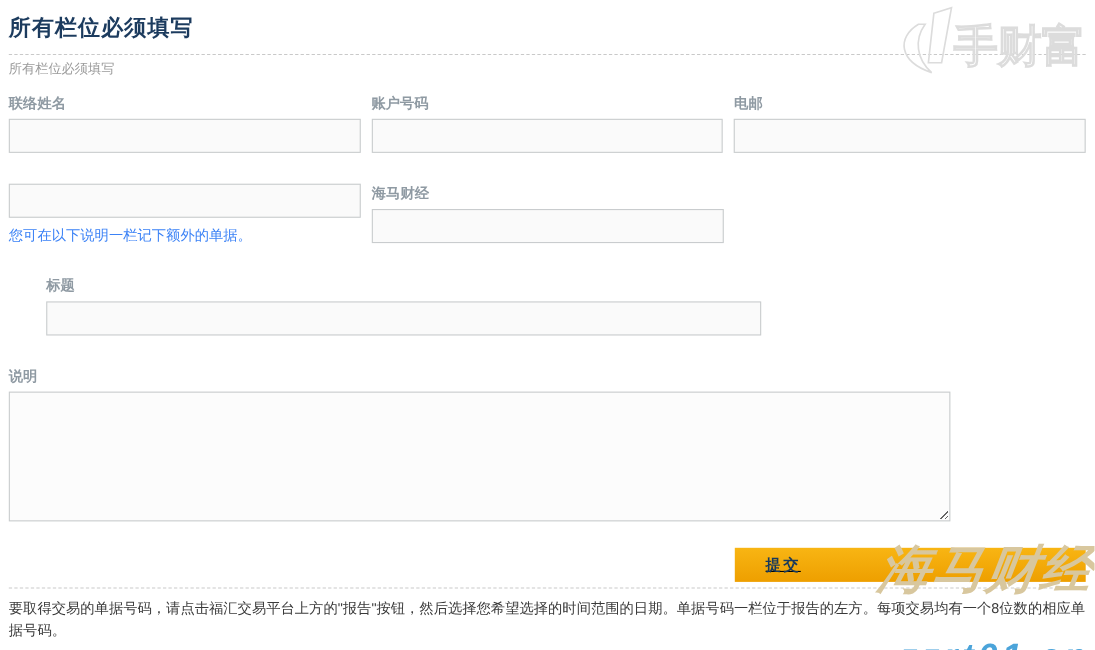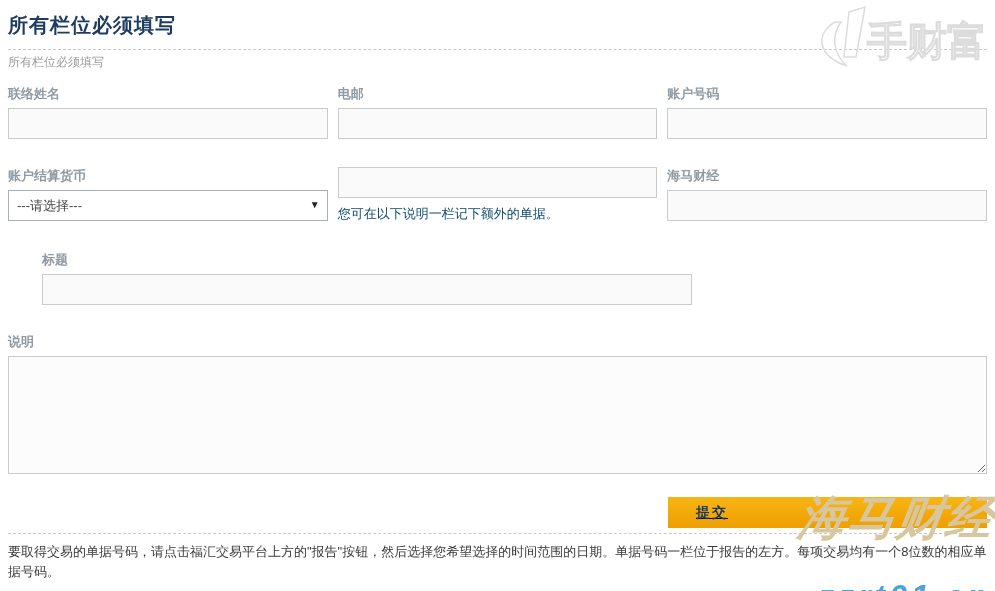--- a/index.html
+++ b/index.html
@@ -10,26 +10,26 @@
   .page-title { font-size:20px; font-weight:bold; color:#1c3b5e; letter-spacing:1px; margin-bottom:10px; }
   .dashed-sep { border-top:1px dashed #c9c9c9; height:0; width:100%; }
   .required-note { margin-top:4px; font-size:12px; color:#9a9a9a; padding-right:2px;
                    position:relative; z-index:2; }
 
   .form-area { margin-top:14px; }
   .row { display:flex; gap:10px; }
   .row + .row { margin-top:28px; }
   .col { width:320px; }
   .col-wide { width:650px;margin-left:34px; }
-  .col-full { width:979px; }
+  .col-full { width:856px; }
 
   .field-label { display:block; font-size:13px; color:#8f9aa3; font-weight:bold; margin-bottom:5px; }
   .text-input { width:100%; height:31px; background:#fafafa; border:1px solid #c9ccce; padding:0 8px;
                 font-size:13px; color:#333; }
-  .field-hint { margin-top:7px; font-size:13px; color:#0c4a6e; }
+  .field-hint { margin-top:7px; font-size:13px; color:#3b82f6; }
 
   .select-wrap { position:relative; width:100%; }
   .currency-select { width:100%; height:31px; background:#ffffff; border:1px solid #aab1b6;
                      font-size:13px; color:#444; padding:0 24px 0 8px;
                      -webkit-appearance:none; -moz-appearance:none; appearance:none; border-radius:0; }
   .caret { position:absolute; right:8px; top:9px; font-size:10px; color:#222; pointer-events:none; }
 
   .desc-textarea { width:100%; height:118px; background:#fcfcfc; border:1px solid #c9ccce;
                    resize:both; font-size:13px; color:#333; padding:6px 8px;
                    font-family:"Liberation Sans","DejaVu Sans",sans-serif; }
@@ -68,39 +68,30 @@
   <div class="required-note">所有栏位必须填写</div>
 
   <div class="form-area">
 
     <div class="row">
       <div class="col">
         <label class="field-label">联络姓名</label>
         <input class="text-input" type="text" value="" style="">
       </div>
       <div class="col">
-        <label class="field-label">电邮</label>
+        <label class="field-label">账户号码</label>
         <input class="text-input" type="text" value="" style="">
       </div>
       <div class="col">
-        <label class="field-label">账户号码</label>
+        <label class="field-label">电邮</label>
         <input class="text-input" type="text" value="" style="">
       </div>
     </div>
 
     <div class="row">
-      <div class="col">
-        <label class="field-label">账户结算货币</label>
-        <div class="select-wrap">
-          <select class="currency-select">
-            <option>---请选择---</option>
-          </select>
-          <span class="caret">▼</span>
-        </div>
-      </div>
       <div class="col">
         <input class="text-input" type="text" value="" style="">
         <div class="field-hint">您可在以下说明一栏记下额外的单据。</div>
       </div>
       <div class="col">
         <label class="field-label">海马财经</label>
         <input class="text-input" type="text" value="" style="">
       </div>
     </div>
 

